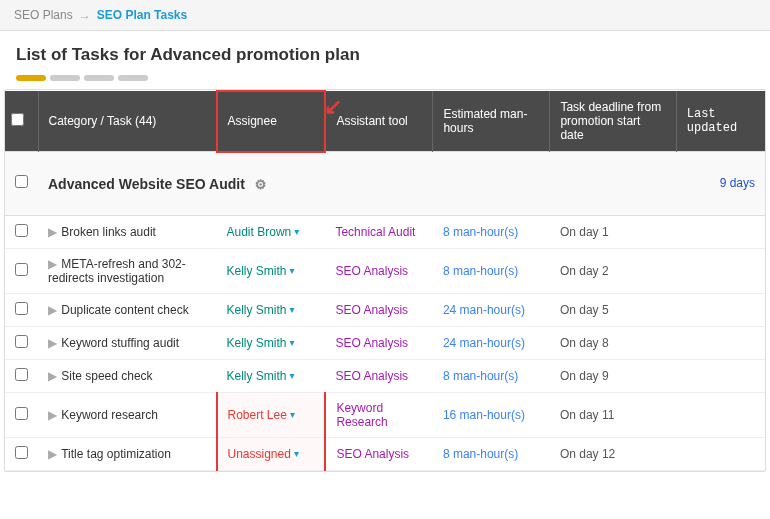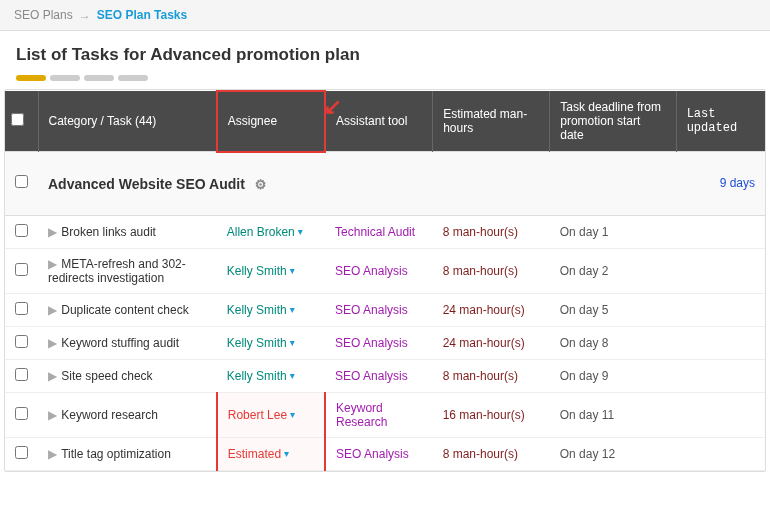--- a/index.html
+++ b/index.html
@@ -124,21 +124,21 @@
       color: #e53935;
     }
 
     .assignee-cell-highlight {
       border-left: 2px solid #e53935;
       border-right: 2px solid #e53935;
       background: #fff8f8;
     }
 
     .tool-text { color: #a21caf; text-align: right; }
-    .hours-text { color: #7f1d1d; }
+    .hours-text { color: #3b82f6; }
     .day-text { color: #555; }
 
     .checkbox-cell { width: 28px; text-align: center; }
     .checkbox-cell input { cursor: pointer; }
   </style>
 </head>
 <body>
 
 <div class="breadcrumb">
   <span>SEO Plans</span>
@@ -197,21 +197,21 @@
       <td class="checkbox-cell">
         <input type="checkbox" style="">
       </td>
       <td>
         <span class="task-name">
           <span class="arrow">▶</span>Broken links audit
         </span>
       </td>
       <td class="">
         <button class="assignee-btn " style="color:#00897b;">
-          <span>Allen Broken</span>
+          <span>Audit Brown</span>
           <span class="dropdown-arrow">▾</span>
         </button>
       </td>
       <td>
         <span class="tool-text">Technical Audit</span>
       </td>
       <td>
         <span class="hours-text">8 man-hour(s)</span>
       </td>
       <td>
@@ -365,21 +365,21 @@
       <td class="checkbox-cell">
         <input type="checkbox" style="">
       </td>
       <td>
         <span class="task-name">
           <span class="arrow">▶</span>Title tag optimization
         </span>
       </td>
       <td class="assignee-cell-highlight">
         <button class="assignee-btn unassigned-btn" style="color:#e53935;">
-          <span>Estimated</span>
+          <span>Unassigned</span>
           <span class="dropdown-arrow">▾</span>
         </button>
       </td>
       <td>
         <span class="tool-text">SEO Analysis</span>
       </td>
       <td>
         <span class="hours-text">8 man-hour(s)</span>
       </td>
       <td>

